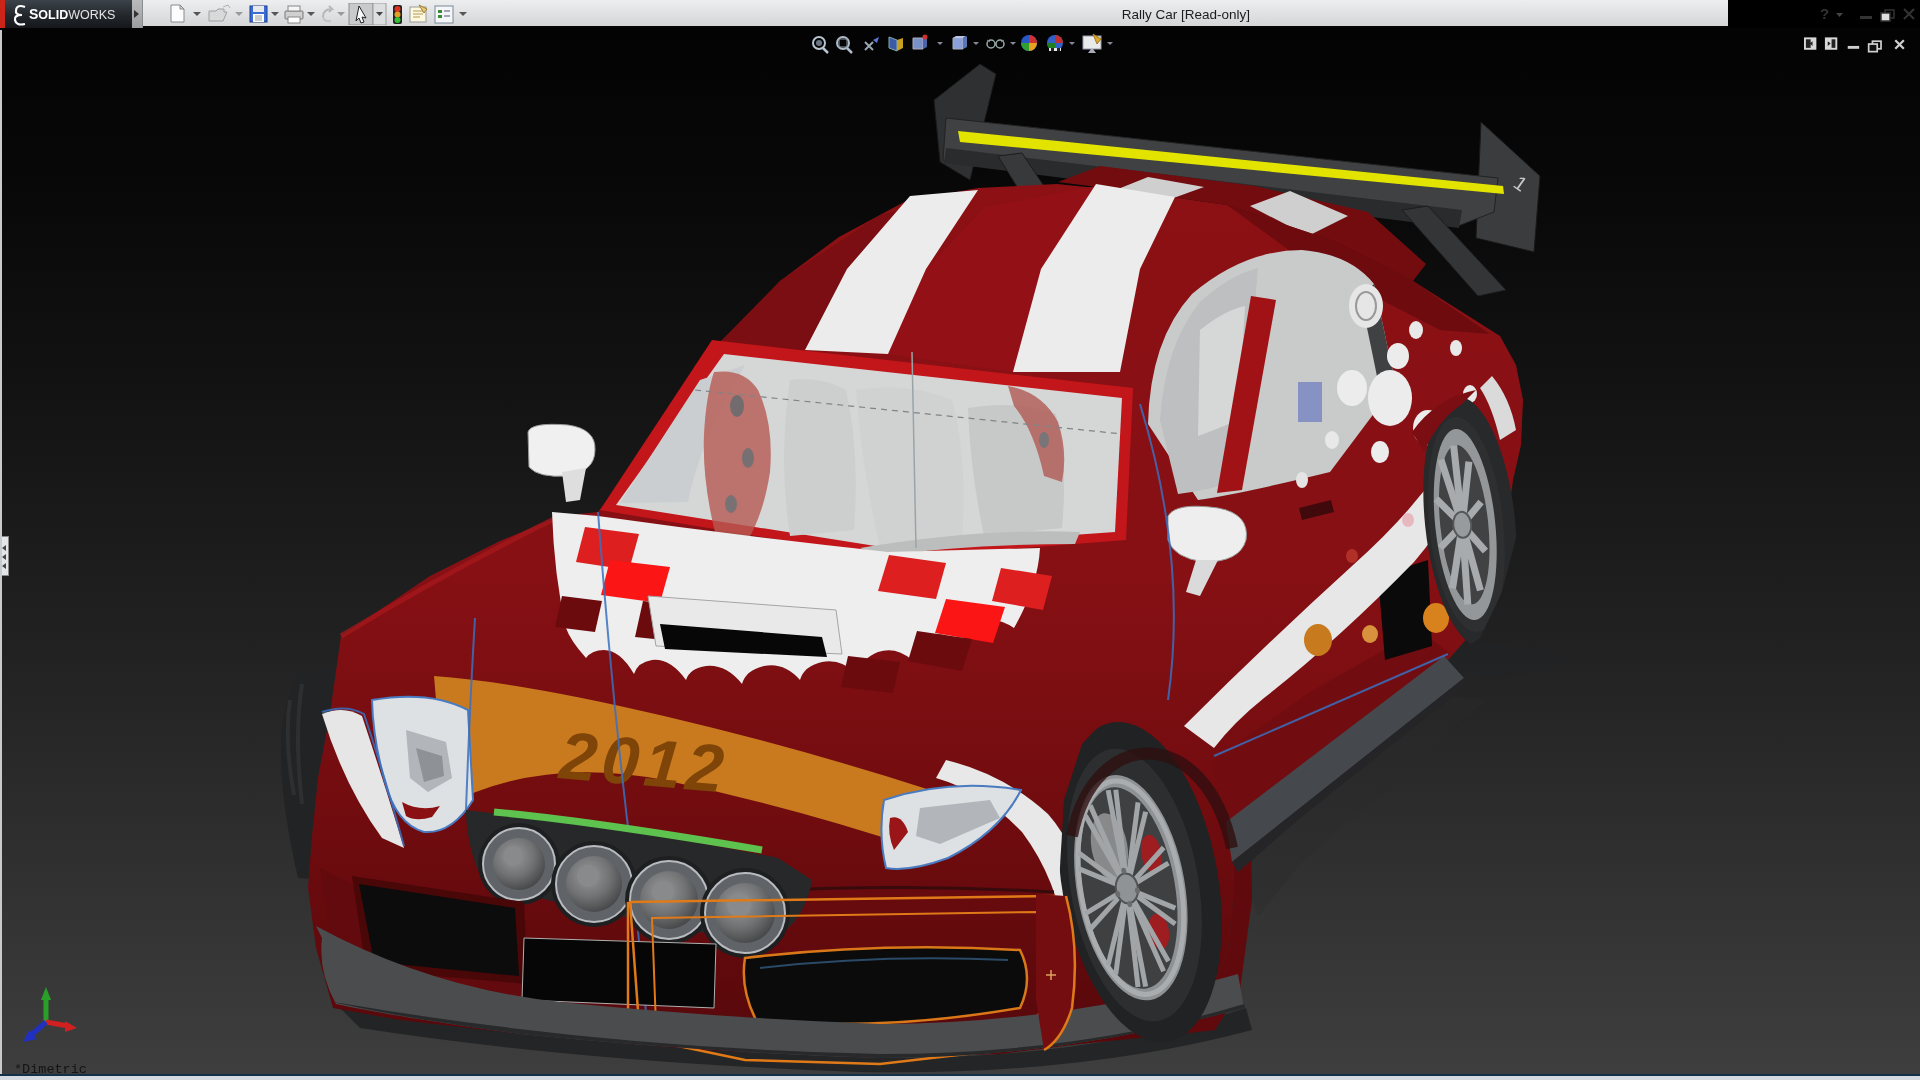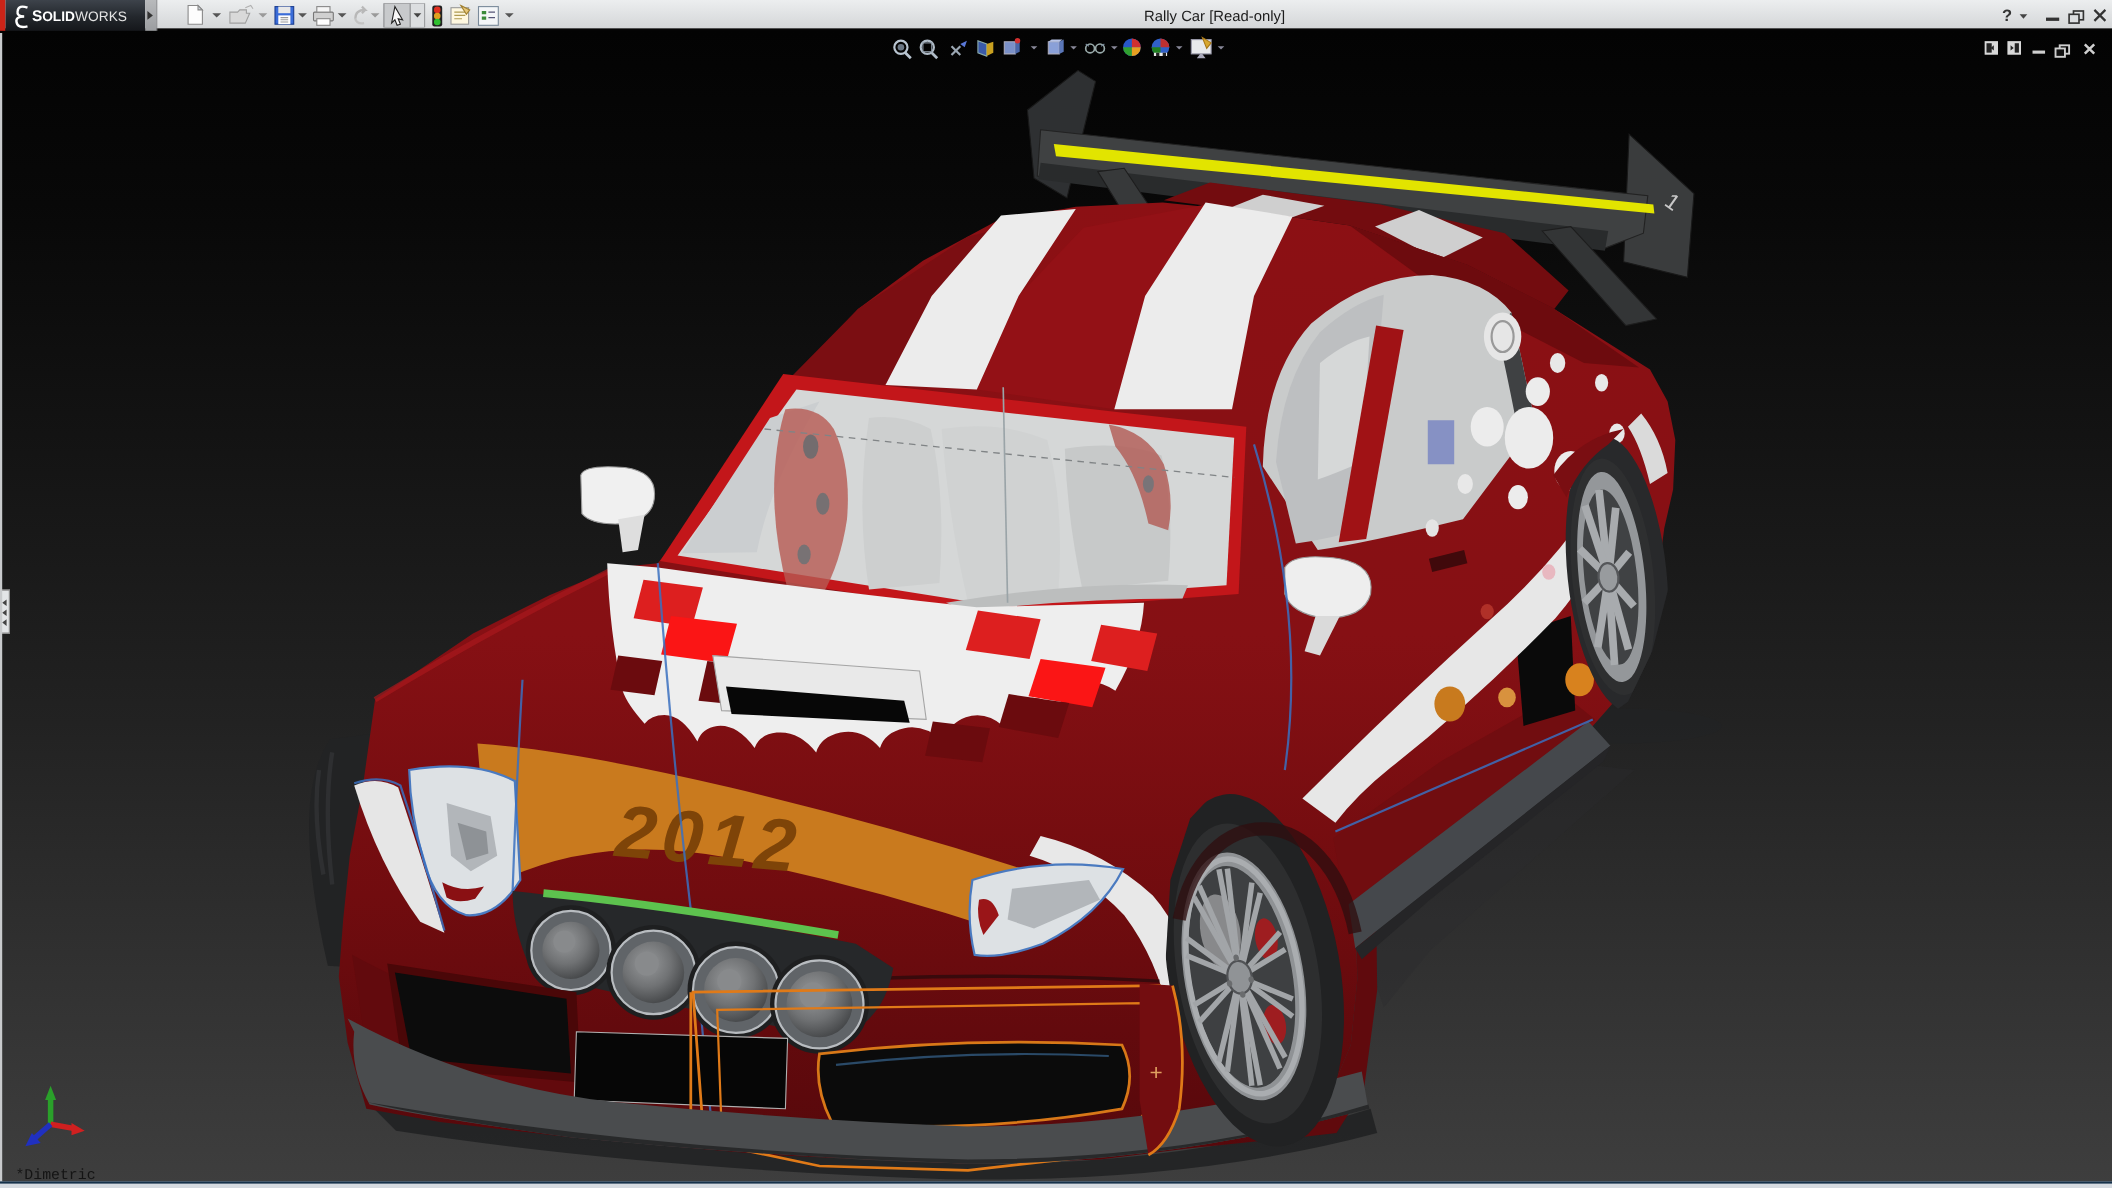--- a/index.html
+++ b/index.html
@@ -1,22 +1,22 @@
 <!DOCTYPE html>
 <html><head><meta charset="utf-8">
 <style>
 html,body{margin:0;padding:0;width:1920px;height:1080px;overflow:hidden;background:#000;font-family:"Liberation Sans",sans-serif;}
 #viewport{position:absolute;top:28px;left:0;width:1920px;height:1048px;background:linear-gradient(#030303 0%,#080808 15%,#131313 35%,#222222 60%,#303030 80%,#3c3c3c 97%,#3e3e3e 100%);}
 #carsvg{position:absolute;top:0;left:0;}
-#titlebar{position:absolute;top:0;left:0;width:1920px;height:28px;background:linear-gradient(#eceeef,#d4d6d8);border-bottom:2px solid #060606;box-sizing:border-box;}
+#titlebar{position:absolute;top:0;left:0;width:1728px;height:28px;background:linear-gradient(#eceeef,#d4d6d8);border-bottom:2px solid #060606;box-sizing:border-box;}
 #redstrip{position:absolute;top:0;left:0;width:5px;height:28px;background:#cc2418;}
 #logoblock{position:absolute;top:0;left:5px;width:127px;height:28px;background:linear-gradient(#3d434b,#23272c 55%,#15171b);color:#fff;}
 #expbtn{position:absolute;top:0;left:132px;width:10px;height:28px;background:linear-gradient(#b8babc,#9b9da0);border-right:1px solid #8a8c8e;}
 #expbtn:after{content:"";position:absolute;top:10px;left:2px;border-left:5px solid #333;border-top:4px solid transparent;border-bottom:4px solid transparent;}
-#titletext{position:absolute;top:7px;left:1040px;width:210px;text-align:left;font-size:13.5px;color:#1c1c1c;}
+#titletext{position:absolute;top:7px;left:1040px;width:210px;text-align:right;font-size:13.5px;color:#1c1c1c;}
 .tbtn{position:absolute;top:3px;height:22px;}
 #dimetric{position:absolute;left:14px;top:1062px;font-size:13.5px;color:#141414;font-family:Liberation Mono, monospace;}
 #statusbar{position:absolute;top:1074px;left:0;width:1920px;height:6px;background:#d5dae0;border-top:2px solid #15314a;box-sizing:border-box;}
 #lefttab{position:absolute;left:0;top:536px;width:8px;height:38px;background:#e3e5e7;border:1px solid #888;border-left:none;}
 #leftline{position:absolute;left:0px;top:30px;width:2px;height:1046px;background:#c8cacc;}
 </style></head><body>
 <div id="viewport"></div>
 <svg id="carsvg" width="1920" height="1080" viewBox="0 0 1920 1080">
 <defs>
 <linearGradient id="bodyred" x1="0" y1="0" x2="0" y2="1">

